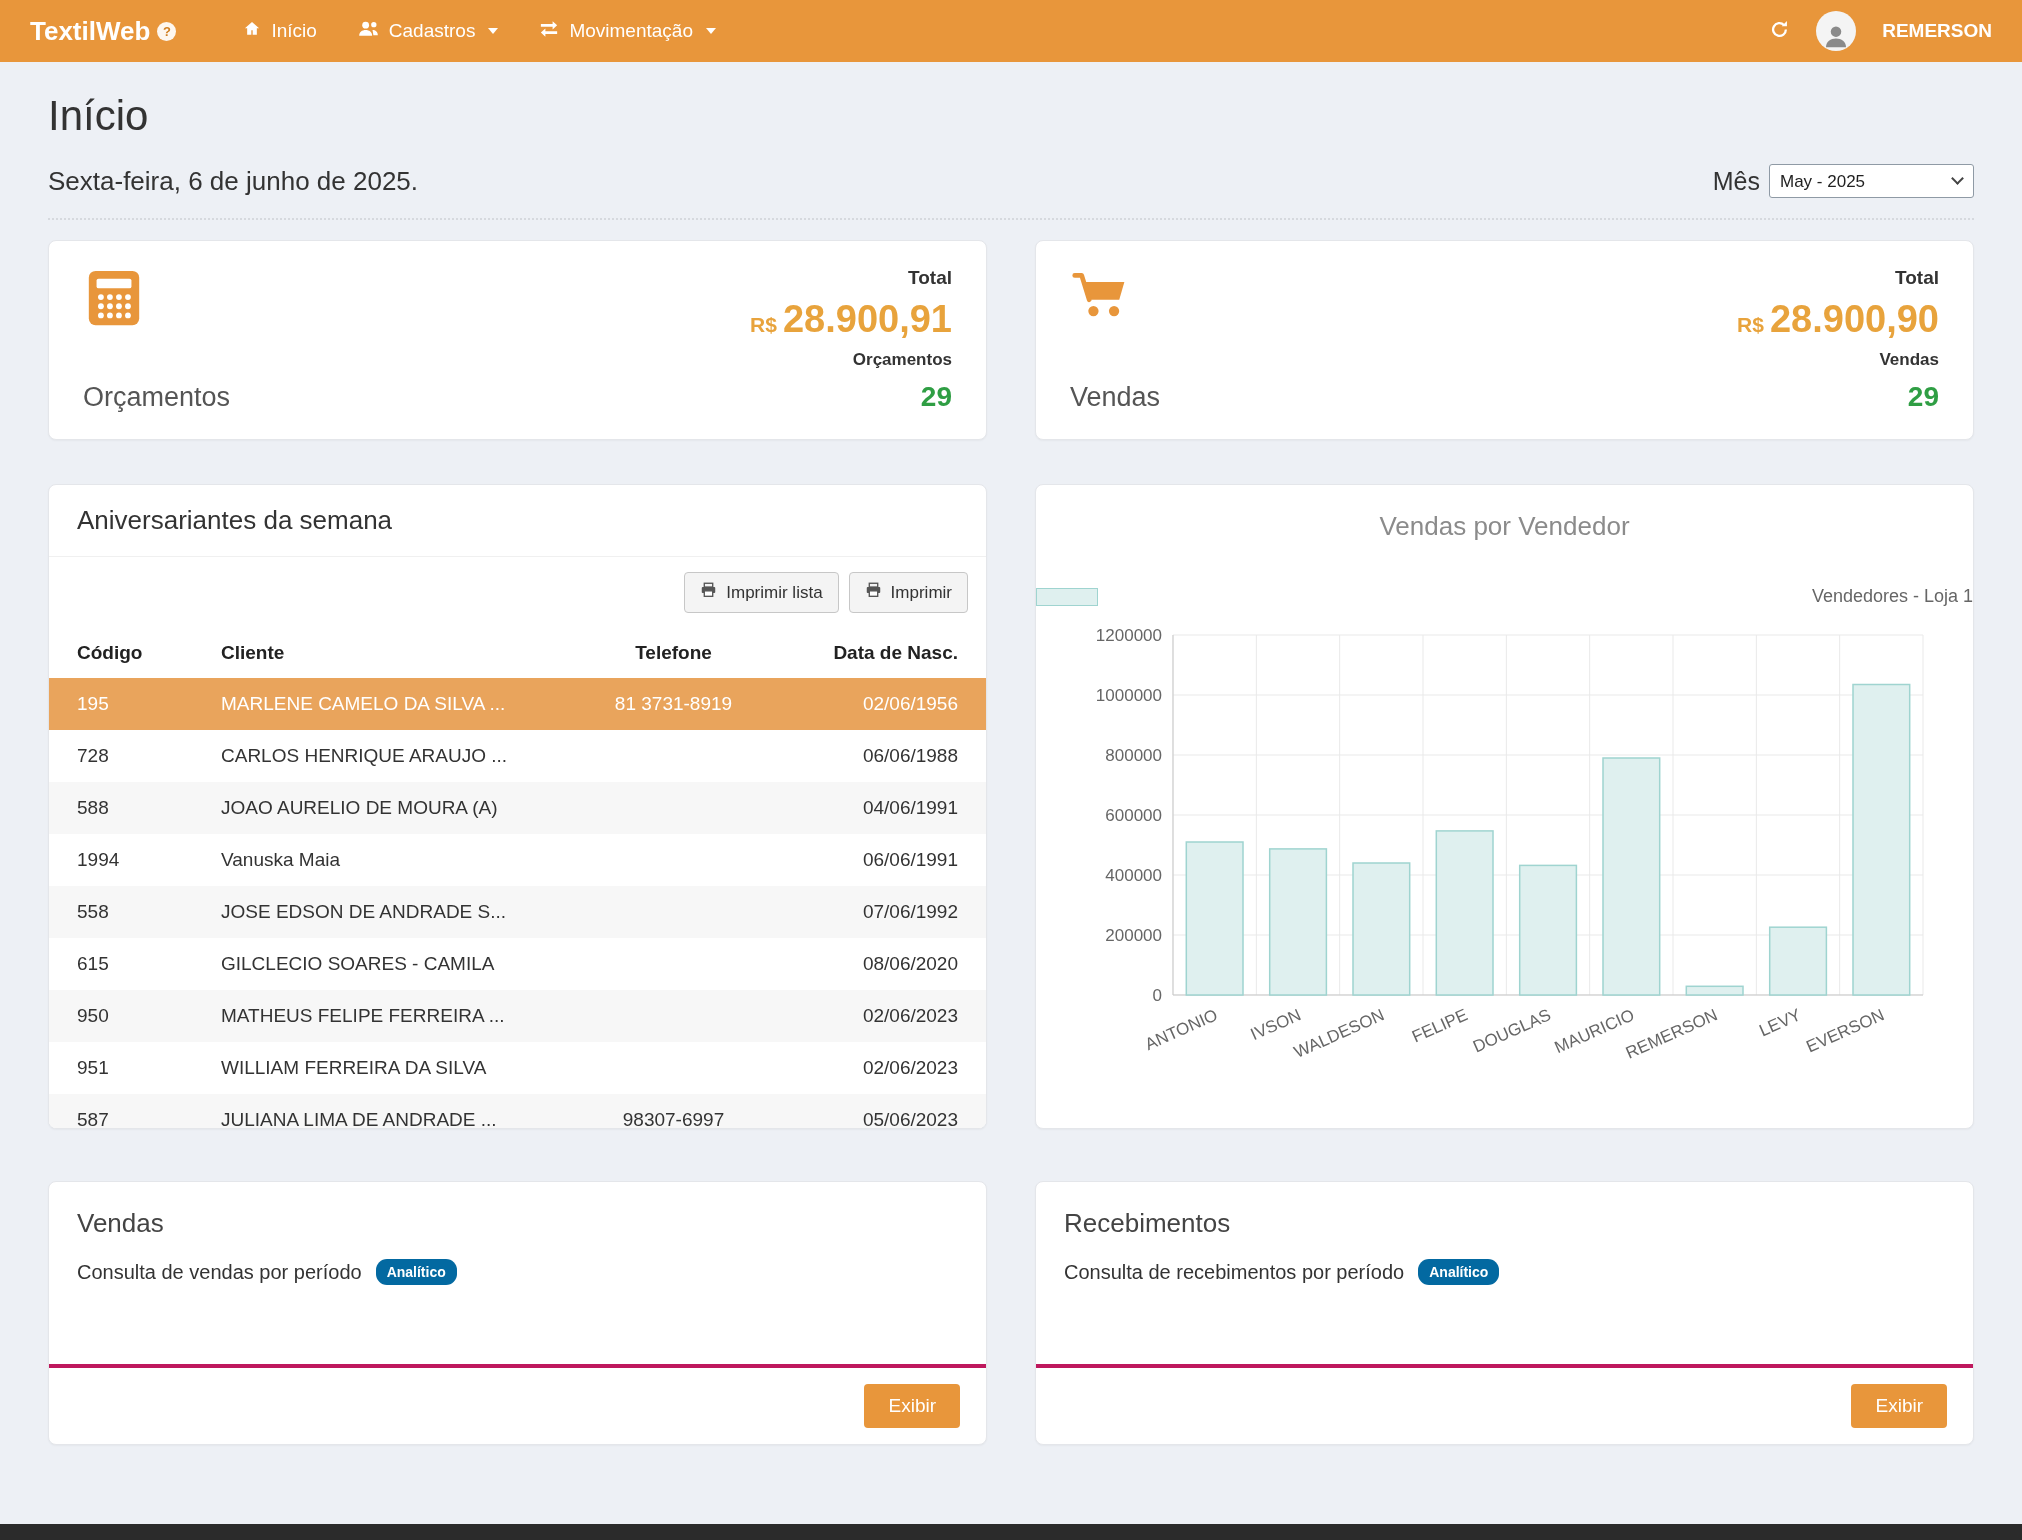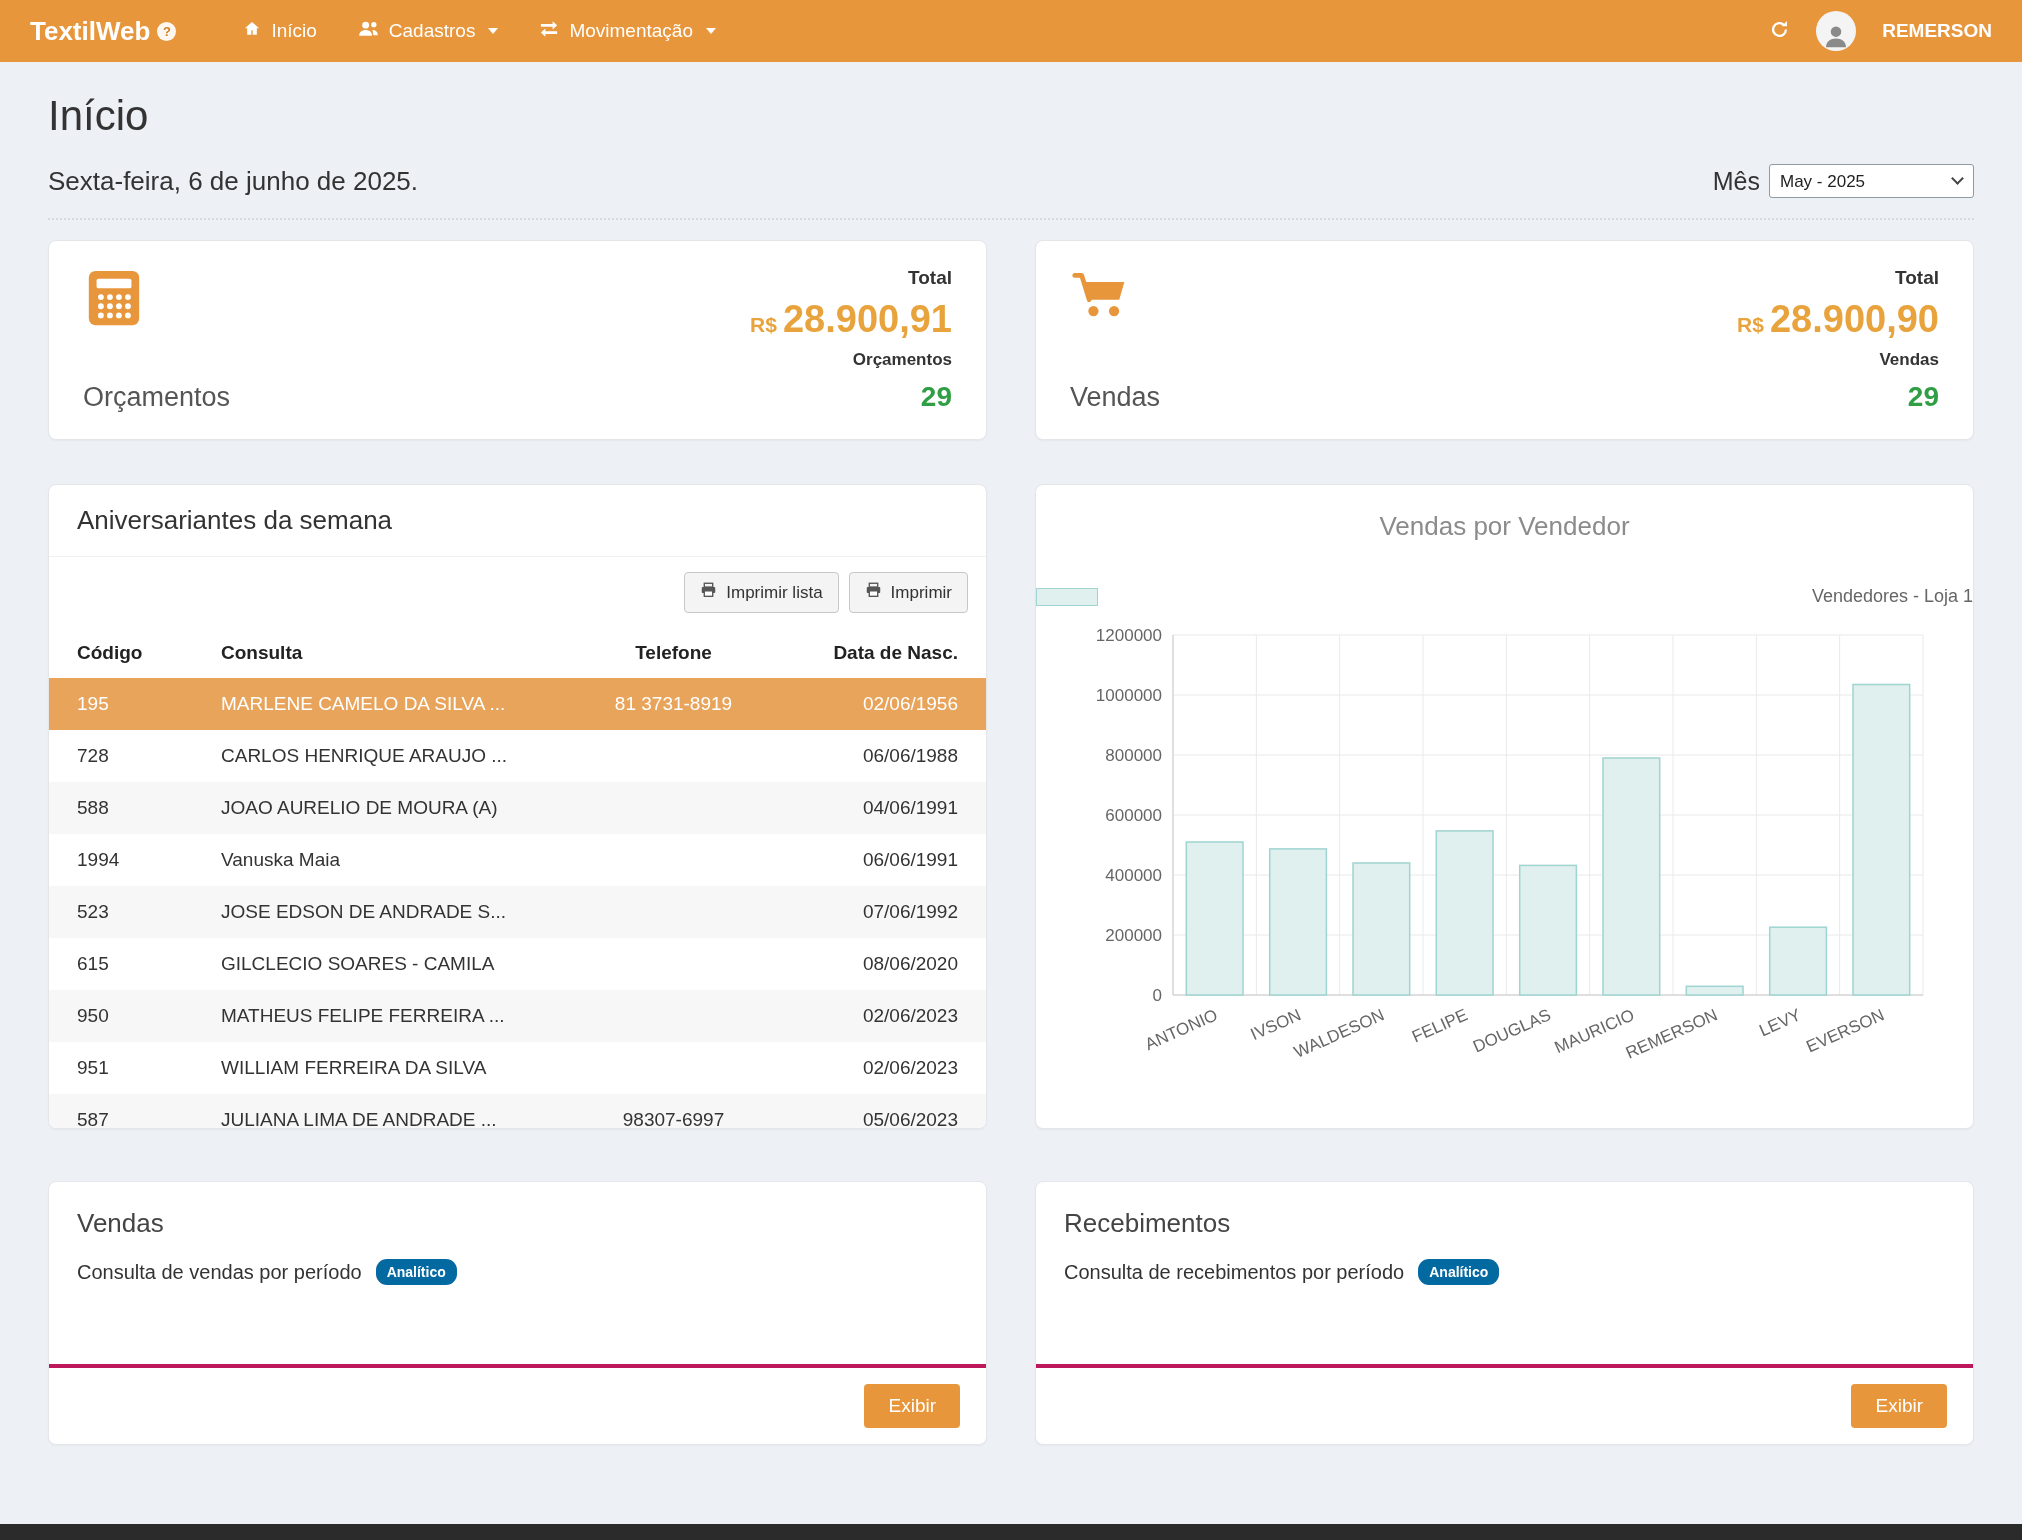--- a/index.html
+++ b/index.html
@@ -287,21 +287,21 @@
               <rect x="5" y="10.5" width="10" height="6.5" fill="#fff" stroke="#555" stroke-width="1.6"></rect>
             </svg>
           </span>
           <span>Imprimir</span>
         </button>
       </div>
       <table>
         <thead>
           <tr>
             <th class="col-code">Código</th>
-            <th class="col-client">Consulta</th>
+            <th class="col-client">Cliente</th>
             <th class="col-phone">Telefone</th>
             <th class="col-date">Data de Nasc.</th>
           </tr>
         </thead>
         <tbody id="bday-body">
             <tr class="highlight">
               <td class="col-code">195</td>
               <td class="col-client">MARLENE CAMELO DA SILVA ...</td>
               <td class="col-phone">81 3731-8919</td>
               <td class="col-date">02/06/1956</td>
@@ -318,21 +318,21 @@
               <td class="col-phone"></td>
               <td class="col-date">04/06/1991</td>
             </tr>
             <tr>
               <td class="col-code">1994</td>
               <td class="col-client">Vanuska Maia</td>
               <td class="col-phone"></td>
               <td class="col-date">06/06/1991</td>
             </tr>
             <tr>
-              <td class="col-code">523</td>
+              <td class="col-code">558</td>
               <td class="col-client">JOSE EDSON DE ANDRADE S...</td>
               <td class="col-phone"></td>
               <td class="col-date">07/06/1992</td>
             </tr>
             <tr>
               <td class="col-code">615</td>
               <td class="col-client">GILCLECIO SOARES - CAMILA</td>
               <td class="col-phone"></td>
               <td class="col-date">08/06/2020</td>
             </tr>

